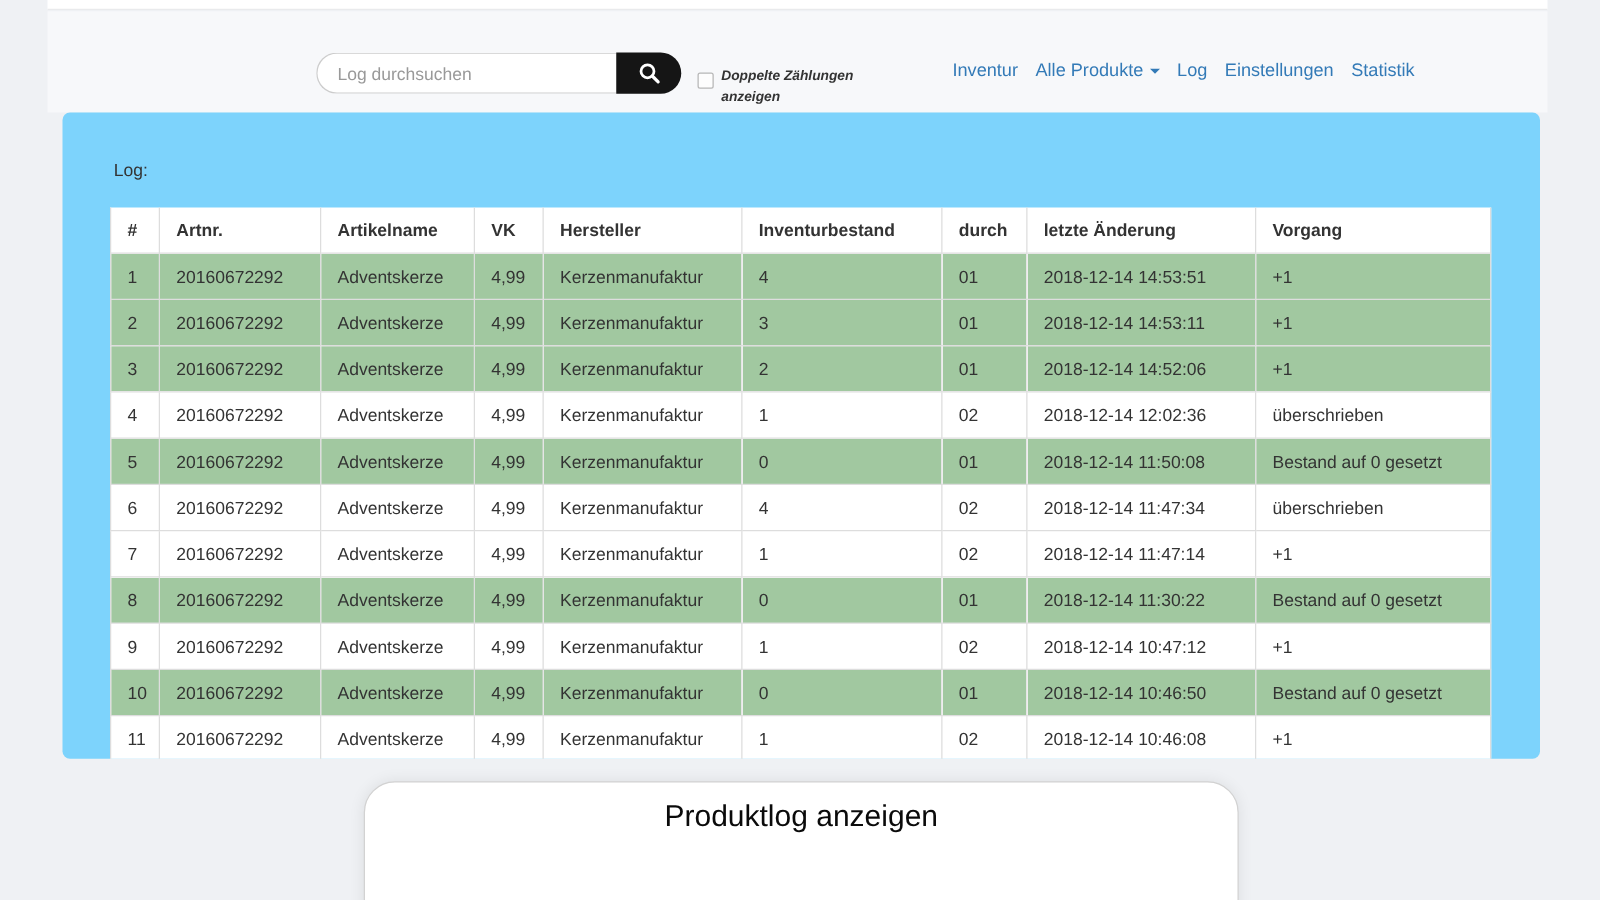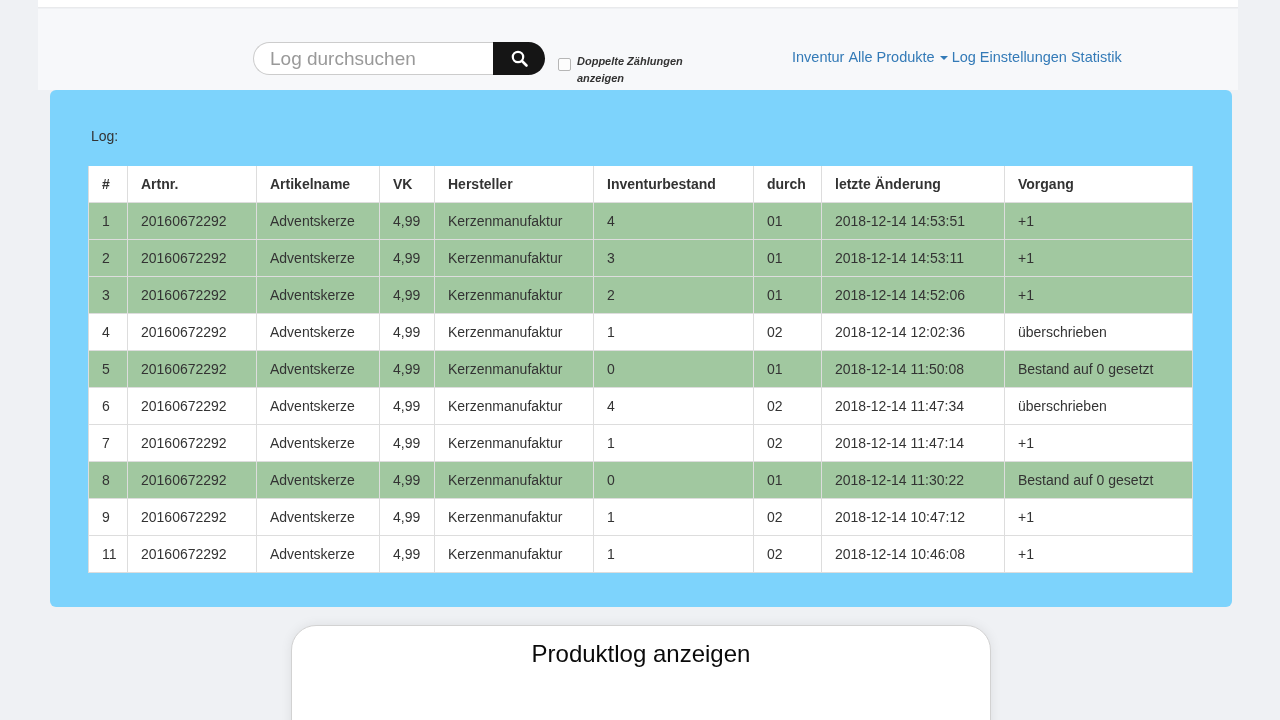--- a/index.html
+++ b/index.html
@@ -16,21 +16,21 @@
   }
   .header-band {
     position: absolute; left: 38px; top: 9px; width: 1200px; height: 81px;
     background: #f7f8fa;
   }
   
   .search-input {
     position: absolute; left: 253px; top: 42px; width: 240px; height: 33px;
     border: 1px solid #ccc; border-right: none;
     border-radius: 17px 0 0 17px;
-    padding: 0 10px 0 16px; font-size: 19px; color: #333;
+    padding: 0 10px 0 16px; font-size: 14px; color: #333;
     font-family: inherit; background: #fff; outline: none;
   }
   .search-input::placeholder { color: #999; }
   .search-btn {
     position: absolute; left: 493px; top: 42px; width: 52px; height: 33px;
     background: var(--search-btn-bg, #151515); border: none;
     border-radius: 0 17px 17px 0; cursor: pointer;
     display: flex; align-items: center; justify-content: center;
   }
   
@@ -41,22 +41,22 @@
     cursor: pointer;
   }
   .dup-label {
     position: absolute; left: 577px; top: 53px; width: 125px;
     font-size: 11px; font-weight: bold; color: #333; line-height: 17px;
     cursor: pointer;
     font-style: italic;
   }
   
   .nav {
-    position: absolute; left: 792px; top: 49px;
-    display: flex; gap: 4px; align-items: center;
+    position: absolute; left: 762px; top: 49px;
+    display: flex; gap: 14px; align-items: center;
     font-size: 14.5px;
   }
   .nav a { color: var(--nav-link, #337ab7); text-decoration: none; white-space: nowrap; }
   .caret {
     display: inline-block; margin-left: 5px; vertical-align: middle;
     width: 0; height: 0;
     border-left: 4px solid transparent; border-right: 4px solid transparent;
     border-top: 4px solid var(--nav-link, #337ab7);
   }
   
@@ -235,20 +235,31 @@
     <td>9</td>
     <td>20160672292</td>
     <td>Adventskerze</td>
     <td>4,99</td>
     <td>Kerzenmanufaktur</td>
     <td>1</td>
     <td>02</td>
     <td>2018-12-14 10:47:12</td>
     <td>+1</td>
   </tr>
+        <tr class="hl">
+    <td>10</td>
+    <td>20160672292</td>
+    <td>Adventskerze</td>
+    <td>4,99</td>
+    <td>Kerzenmanufaktur</td>
+    <td>0</td>
+    <td>01</td>
+    <td>2018-12-14 10:46:50</td>
+    <td>Bestand auf 0 gesetzt</td>
+  </tr>
         <tr>
     <td>11</td>
     <td>20160672292</td>
     <td>Adventskerze</td>
     <td>4,99</td>
     <td>Kerzenmanufaktur</td>
     <td>1</td>
     <td>02</td>
     <td>2018-12-14 10:46:08</td>
     <td>+1</td>

